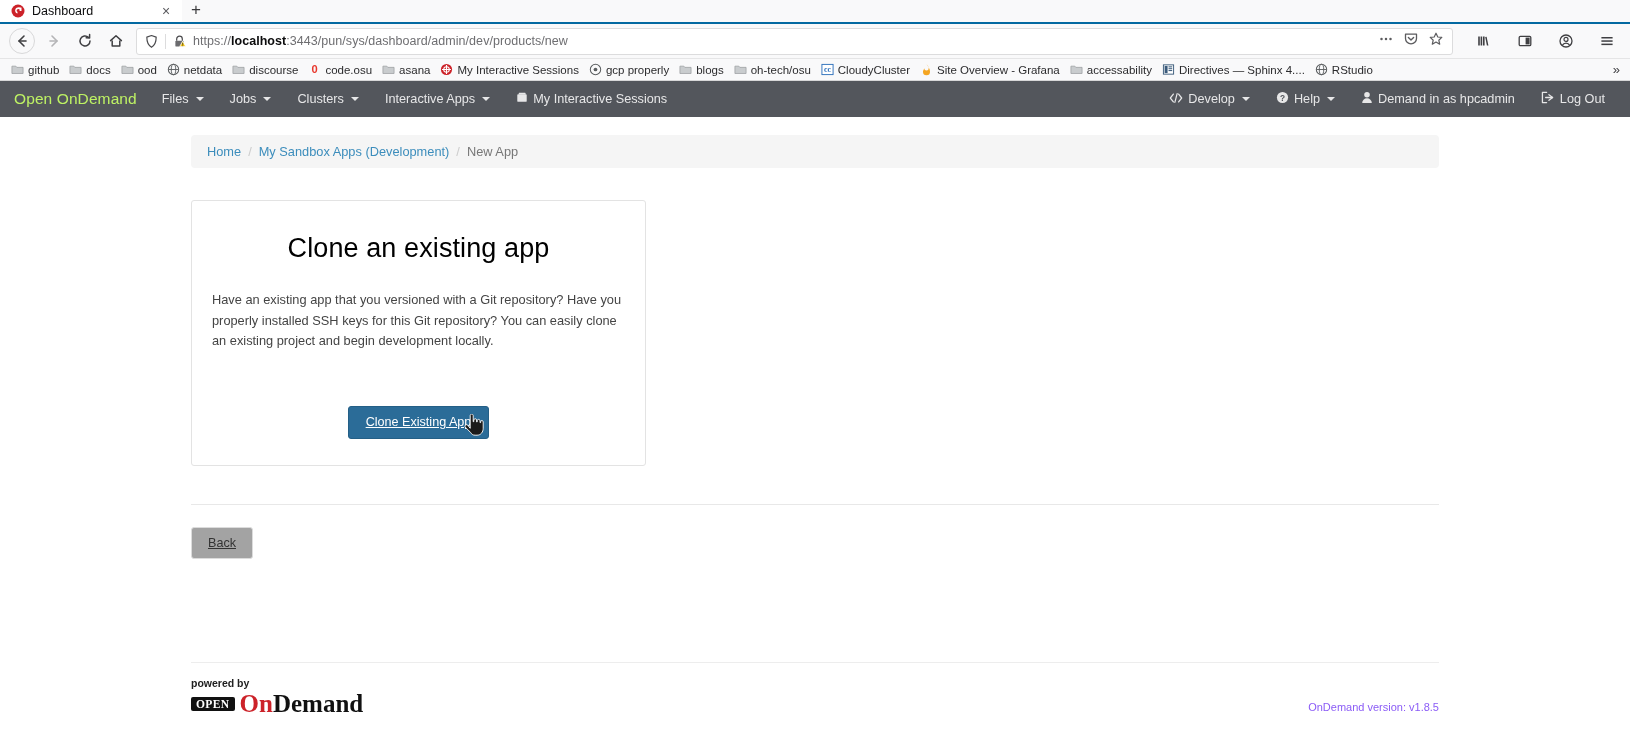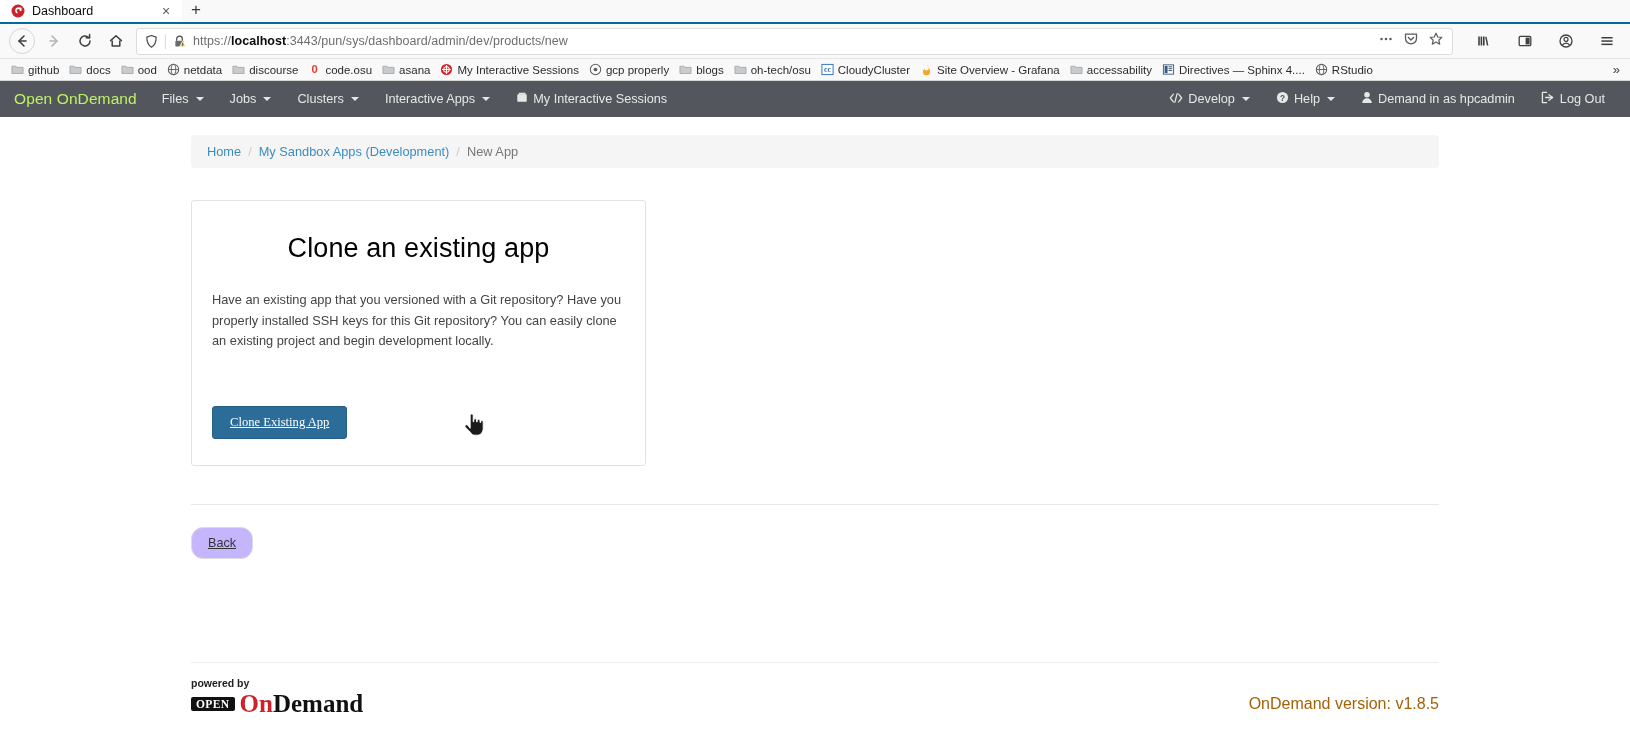--- a/index.html
+++ b/index.html
@@ -189,46 +189,46 @@
     text-align: center;
     margin: 10px 0 26px 0;
     letter-spacing: .1px;
   }
   .card-text {
     font-size: 12.8px;
     line-height: 1.62;
     color: #444;
     margin: 0 0 54px 0;
   }
-  .btn-wrap { position: relative; font-family: Liberation Serif, serif; }
+  .btn-wrap { text-align: center; position: relative; }
   .btn-primary {
     display: inline-block;
     background: #2b6c98;
     border: 1px solid #245f86;
     color: #ffffff;
     font-size: 12.6px;
     padding: 8px 17px;
     border-radius: 3px;
     line-height: 1.2;
   }
 
   .hr {
     border: 0;
     border-top: 1px solid #e8e8e8;
     margin: 38px 0 22px 0;
     width: 100%;
   }
   .btn-default {
     display: inline-block;
-    background: #c4b5fd;
+    background: #a3a3a3;
     border: 1px solid #dcdcdc;
     color: #333;
     font-size: 12.6px;
     padding: 8px 16px;
-    border-radius: 12px;
+    border-radius: 3px;
   }
 
   .footer {
     margin-top: auto;
     width: 1248px;
     margin-left: auto; margin-right: auto;
     border-top: 1px solid #ededed;
     padding: 14px 0 16px 0;
     display: flex;
     align-items: flex-end;
@@ -240,21 +240,21 @@
     background: #111; color: #fff; font-size: 11.5px; font-weight: 700;
     padding: 1px 5px 1px 5px; border-radius: 2px; letter-spacing: .4px;
     font-family: "Liberation Serif", serif;
   }
   .logo-ondemand {
     font-family: "Liberation Serif", serif;
     font-size: 25px; font-weight: 700; color: #111; line-height: 1;
     display: flex; align-items: baseline;
   }
   .logo-ondemand .d1 { color: #cc2229; }
-  .version { font-size: 16px; color: #a16207; padding-bottom: 3px; }
+  .version { font-size: 11px; color: #8b5cf6; padding-bottom: 3px; }
 
   
   .cursor-hand { position: absolute; pointer-events: none; }
 </style>
 </head>
 <body>
 
 <div class="browser">
 
   <div class="tabstrip">

